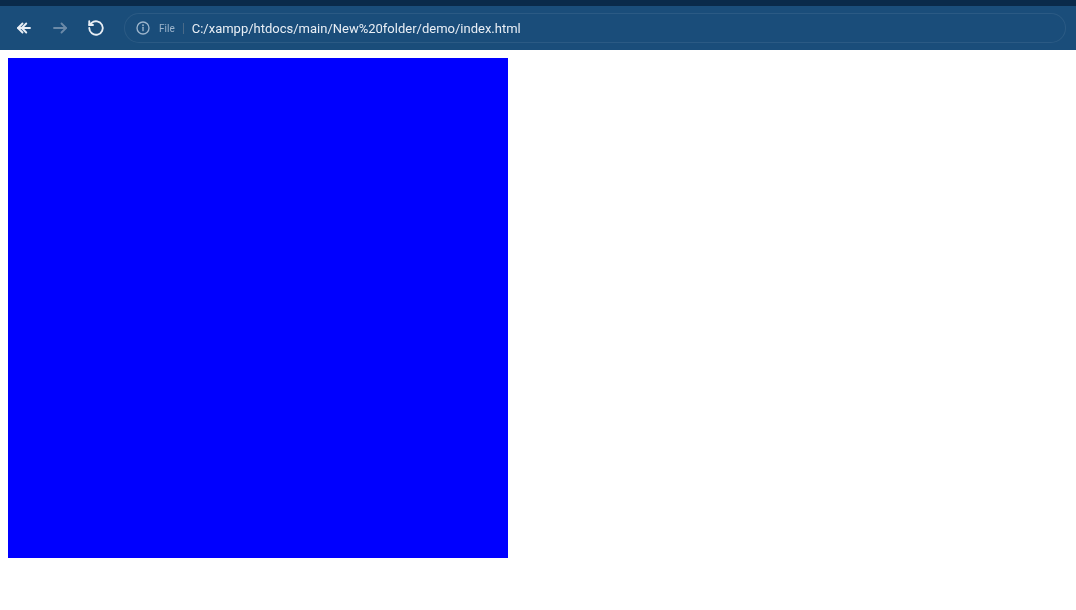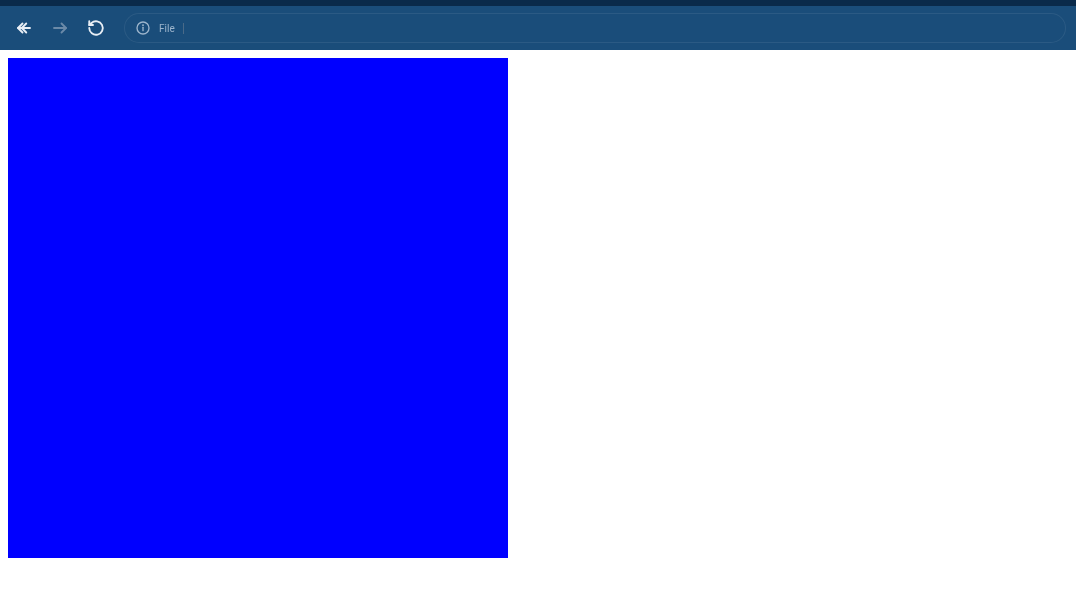--- a/index.html
+++ b/index.html
@@ -116,18 +116,19 @@
   </div>
   <div class="address-bar">
     <span class="info-icon">
       <svg viewBox="0 0 24 24" width="16" height="16" fill="none" stroke-width="2" stroke-linecap="round">
         <circle cx="12" cy="12" r="9"></circle>
         <line x1="12" y1="11" x2="12" y2="16"></line>
         <circle cx="12" cy="8" r="0.5" fill="#9db5cc"></circle>
       </svg>
     </span>
     <span class="file-label">File</span>
+    <span class="url-text">C:/xampp/htdocs/main/New%20folder/demo/index.html</span>
   </div>
 </div>
 
 <div class="content-area">
   <div class="blue-box"></div>
 </div>
 
 </body></html>

